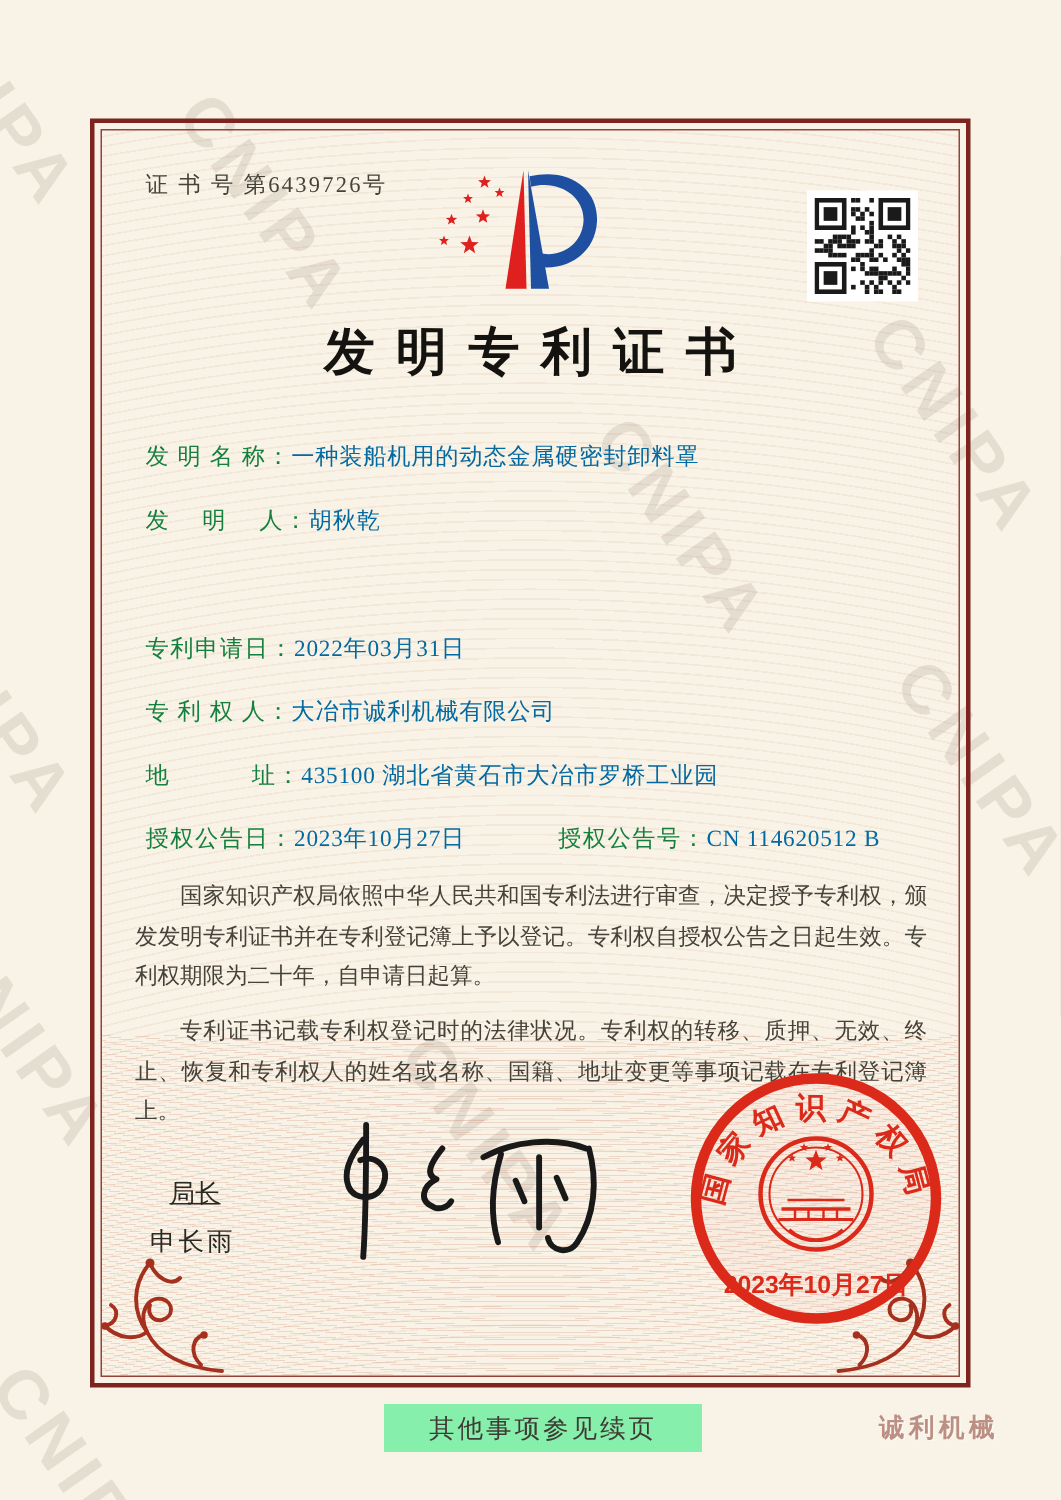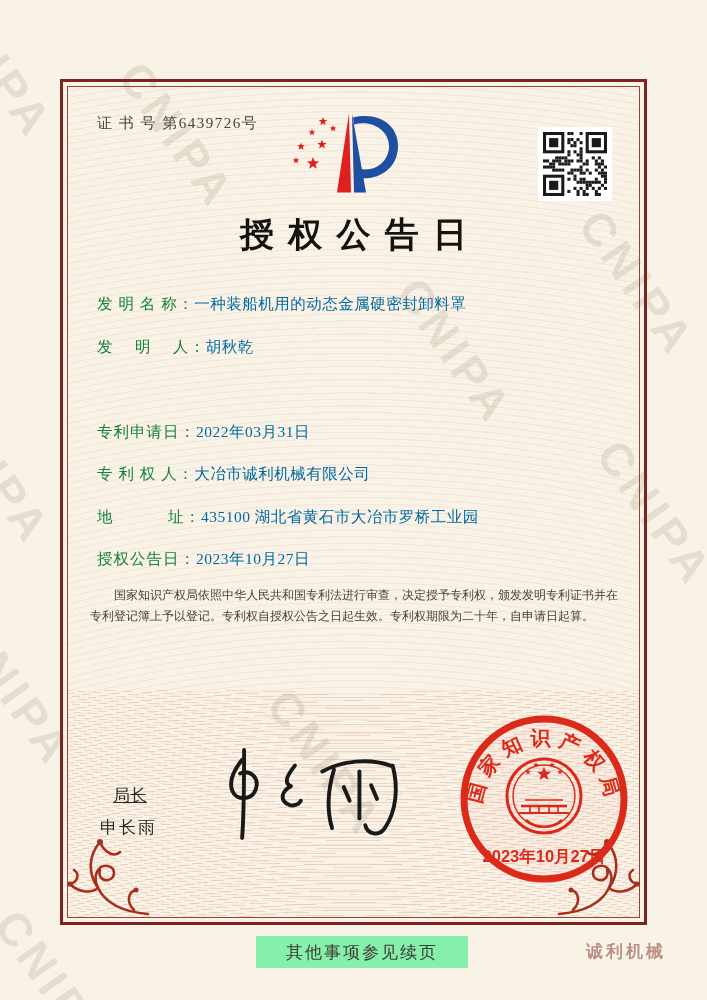--- a/index.html
+++ b/index.html
@@ -30,21 +30,21 @@
   .qr{position:absolute;left:538px;top:127px;width:74px;height:74px;background:#fff;
       display:flex;align-items:center;justify-content:center;}
   .title{position:absolute;left:0;top:212px;width:100%;text-align:center;
       font-size:34px;font-weight:bold;color:#15130f;letter-spacing:0.42em;text-indent:0.42em;}
   
   .field-row{position:absolute;left:97px;width:520px;font-size:15.5px;white-space:nowrap;}
   .field-label{color:#15803d;letter-spacing:1px;}
   .field-value{color:#0369a1;letter-spacing:0.5px;}
   .grant-col2{position:absolute;left:275px;top:0;}
   
-  .body-text{position:absolute;left:90px;top:585px;width:528px;font-size:12px;
+  .body-text{position:absolute;left:90px;top:585px;width:528px;font-size:15px;
       line-height:1.78;color:#46423a;text-align:justify;}
   .body-text p{margin:0 0 10px 0;text-indent:2em;}
   
   .signer-title{position:absolute;left:113px;top:784px;font-size:17px;color:#2b2924;
       font-family:"Liberation Sans","DejaVu Sans",sans-serif;text-decoration:underline;}
   .signer-name{position:absolute;left:100px;top:816px;font-size:17px;color:#2b2924;
       font-family:"Liberation Sans","DejaVu Sans",sans-serif;letter-spacing:2px;}
   .signature{position:absolute;left:205px;top:742px;width:215px;height:102px;}
   .seal{position:absolute;left:455px;top:710px;width:178px;height:178px;}
   
@@ -235,43 +235,47 @@
         <rect x="6" y="6" width="9" height="9" fill="#1a1a1a"></rect>
         <rect x="42" y="0" width="21" height="21" fill="#1a1a1a"></rect>
         <rect x="45" y="3" width="15" height="15" fill="#fff"></rect>
         <rect x="48" y="6" width="9" height="9" fill="#1a1a1a"></rect>
         <rect x="0" y="42" width="21" height="21" fill="#1a1a1a"></rect>
         <rect x="3" y="45" width="15" height="15" fill="#fff"></rect>
         <rect x="6" y="48" width="9" height="9" fill="#1a1a1a"></rect>
       </svg>
   </div>
 
-  <div class="title">授权公告日</div>
+  <div class="title">发明专利证书</div>
 
   <div class="field-row" style="top:294px">
     <span class="field-label">发 明 名 称：</span><span class="field-value">一种装船机用的动态金属硬密封卸料罩</span>
   </div>
   <div class="field-row" style="top:337px">
     <span class="field-label">发　 明　 人：</span><span class="field-value">胡秋乾</span>
   </div>
   <div class="field-row" style="top:422px">
     <span class="field-label">专利申请日：</span><span class="field-value">2022年03月31日</span>
   </div>
   <div class="field-row" style="top:464px">
     <span class="field-label">专 利 权 人：</span><span class="field-value">大冶市诚利机械有限公司</span>
   </div>
   <div class="field-row" style="top:507px">
     <span class="field-label">地　　　 址：</span><span class="field-value">435100 湖北省黄石市大冶市罗桥工业园</span>
   </div>
   <div class="field-row" style="top:549px">
     <span class="field-label">授权公告日：</span><span class="field-value">2023年10月27日</span>
+    <span class="grant-col2">
+      <span class="field-label">授权公告号：</span><span class="field-value">CN 114620512 B</span>
+    </span>
   </div>
 
   <div class="body-text">
     <p>国家知识产权局依照中华人民共和国专利法进行审查，决定授予专利权，颁发发明专利证书并在专利登记簿上予以登记。专利权自授权公告之日起生效。专利权期限为二十年，自申请日起算。</p>
+    <p>专利证书记载专利权登记时的法律状况。专利权的转移、质押、无效、终止、恢复和专利权人的姓名或名称、国籍、地址变更等事项记载在专利登记簿上。</p>
   </div>
 
   <div class="signer-title">局长</div>
   <div class="signer-name">申长雨</div>
 
   <svg class="signature" viewBox="0 0 220 100">
     <g stroke="#191919" stroke-width="4" fill="none" stroke-linecap="round" stroke-linejoin="round">
       <path d="M38,16 C30,26 24,38 28,48 C32,58 48,58 52,46 C56,34 46,26 36,30"></path>
       <path d="M40,6 C40,30 40,70 38,96"></path>
       <path d="M92,22 C84,32 80,40 88,43 C78,48 76,58 86,62 C90,64 96,62 98,58"></path>

